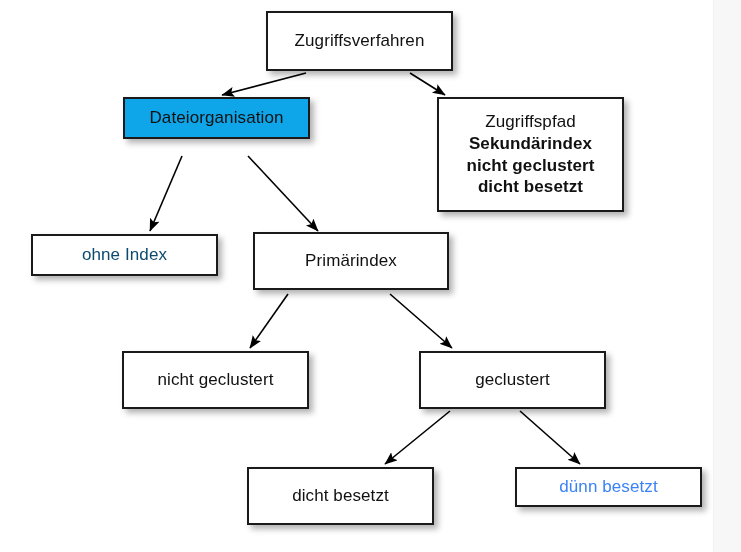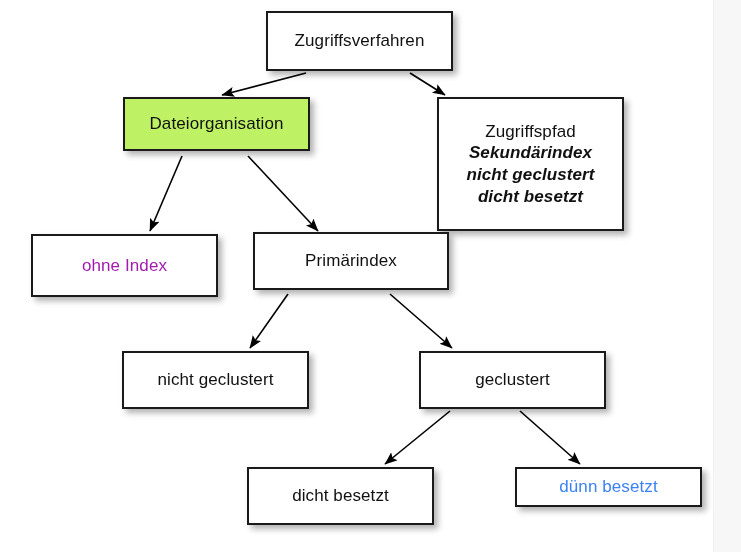--- a/index.html
+++ b/index.html
@@ -49,21 +49,20 @@
     line-height: 1.28;
     letter-spacing: 0.1px;
     box-shadow: 4px 4px 6px rgba(0,0,0,0.30);
     z-index: 2;
   }
   .node .line {
     display: block;
     white-space: nowrap;
   }
   .node .line.em {
-    font-style: italic;
     font-weight: 600;
   }
 </style>
 </head>
 <body>
 
 <div id="canvas">
 
   <div id="right-band"></div>
 
@@ -82,30 +81,30 @@
         <line x1="390" y1="294" x2="452" y2="348" marker-end="url(#arrowhead)" stroke="#000000"></line>
         <line x1="450" y1="411" x2="385" y2="464" marker-end="url(#arrowhead)" stroke="#000000"></line>
         <line x1="520" y1="411" x2="580" y2="464" marker-end="url(#arrowhead)" stroke="#000000"></line>
       </g>
   </svg>
 
   <div id="node-layer">
       <div class="node" style="left: 266px; top: 11px; width: 187px; height: 60px; background: rgb(255, 255, 255); border-color: rgb(26, 26, 26); color: rgb(17, 17, 17);">
         <span class="line">Zugriffsverfahren</span>
       </div>
-      <div class="node" style="left: 123px; top: 97px; width: 187px; height: 54px; background: #bef264; border-color: rgb(26, 26, 26); color: rgb(17, 17, 17);">
+      <div class="node" style="left: 123px; top: 97px; width: 187px; height: 42px; background: #0ea5e9; border-color: rgb(26, 26, 26); color: rgb(17, 17, 17);">
         <span class="line">Dateiorganisation</span>
       </div>
-      <div class="node" style="left: 437px; top: 97px; width: 187px; height: 134px; background: rgb(255, 255, 255); border-color: rgb(26, 26, 26); color: rgb(17, 17, 17);">
+      <div class="node" style="left: 437px; top: 97px; width: 187px; height: 115px; background: rgb(255, 255, 255); border-color: rgb(26, 26, 26); color: rgb(17, 17, 17);">
         <span class="line">Zugriffspfad</span>
         <span class="line em">Sekundärindex</span>
         <span class="line em">nicht geclustert</span>
         <span class="line em">dicht besetzt</span>
       </div>
-      <div class="node" style="left: 31px; top: 234px; width: 187px; height: 63px; background: rgb(255, 255, 255); border-color: rgb(26, 26, 26); color: #a21caf;">
+      <div class="node" style="left: 31px; top: 234px; width: 187px; height: 42px; background: rgb(255, 255, 255); border-color: rgb(26, 26, 26); color: #0c4a6e;">
         <span class="line">ohne Index</span>
       </div>
       <div class="node" style="left: 253px; top: 232px; width: 196px; height: 58px; background: rgb(255, 255, 255); border-color: rgb(26, 26, 26); color: rgb(17, 17, 17);">
         <span class="line">Primärindex</span>
       </div>
       <div class="node" style="left: 122px; top: 351px; width: 187px; height: 58px; background: rgb(255, 255, 255); border-color: rgb(26, 26, 26); color: rgb(17, 17, 17);">
         <span class="line">nicht geclustert</span>
       </div>
       <div class="node" style="left: 399px; top: 351px; width: 187px; height: 58px; background: rgb(255, 255, 255); border-color: rgb(26, 26, 26); color: rgb(17, 17, 17); margin-left: 20px;">
         <span class="line">geclustert</span>

